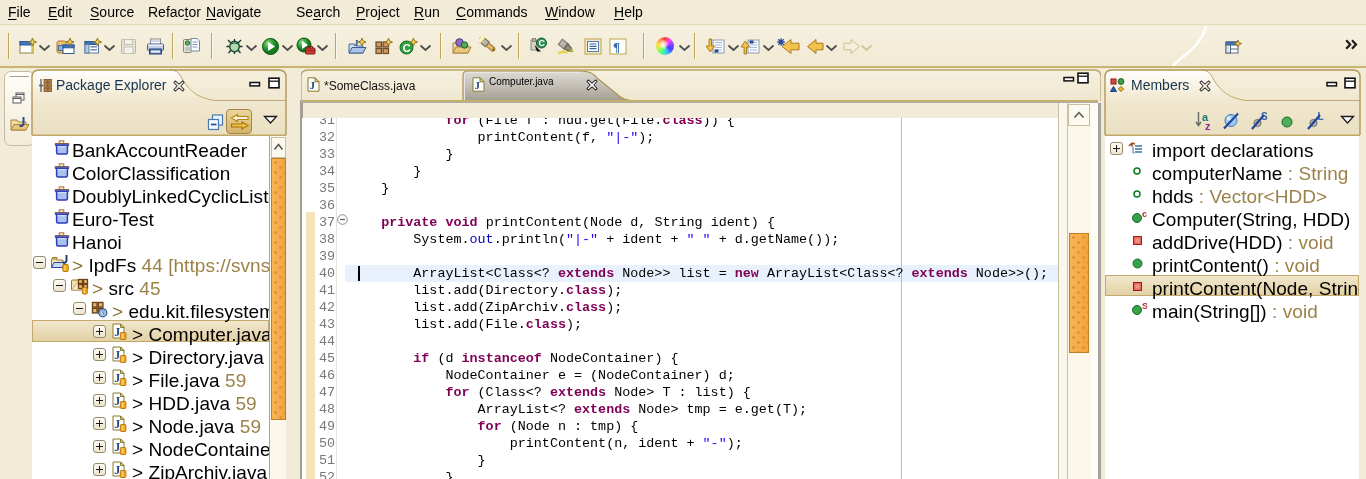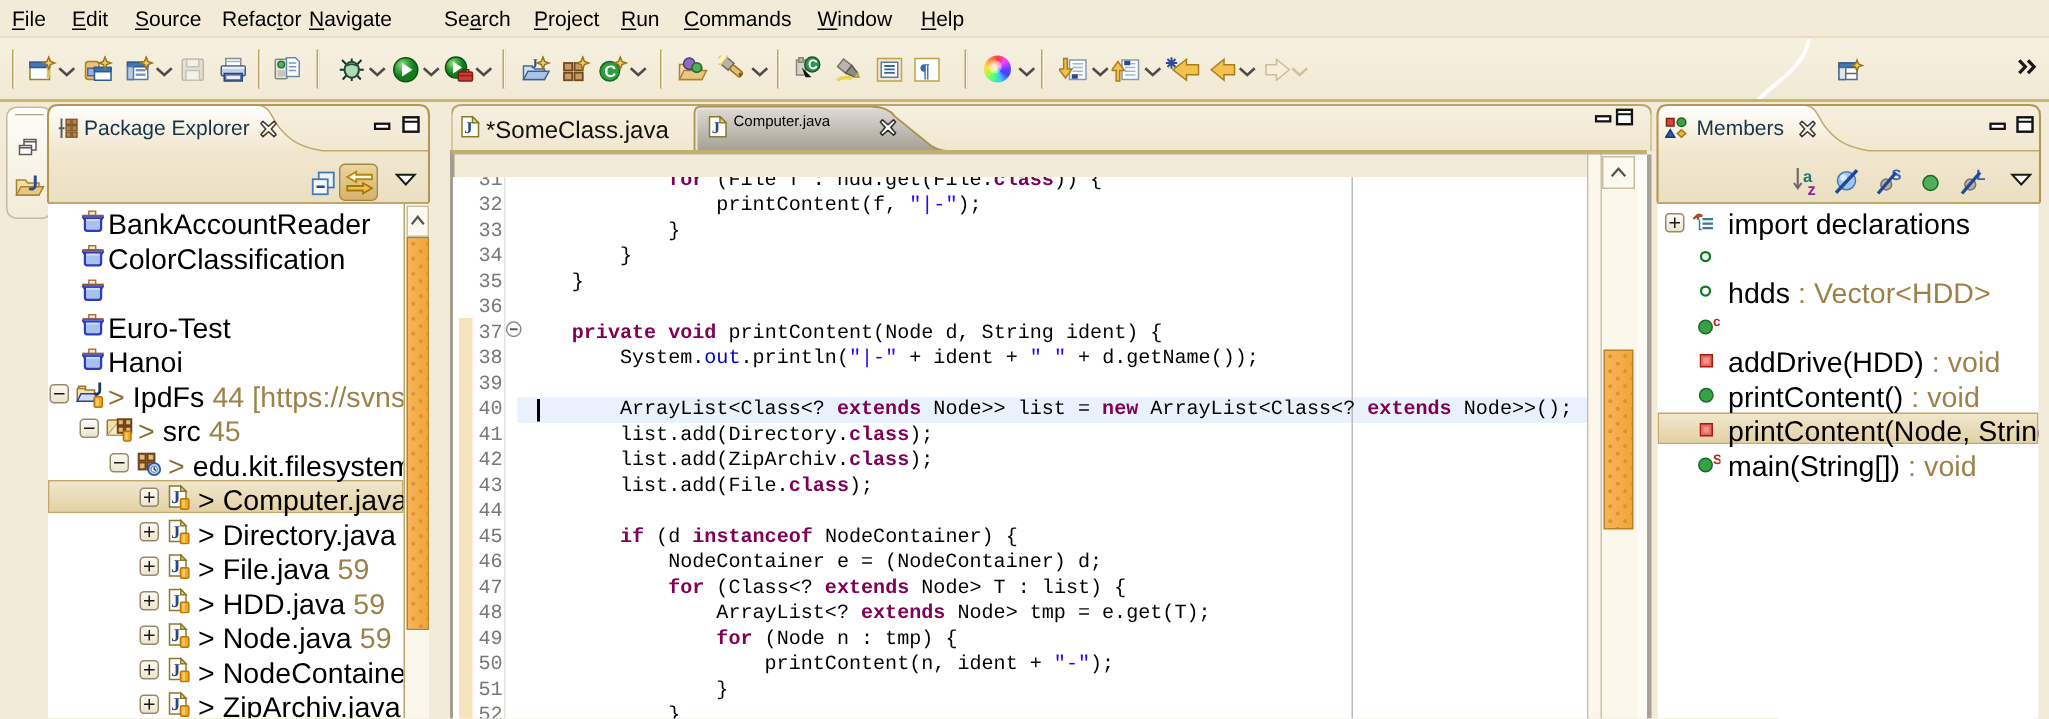--- a/index.html
+++ b/index.html
@@ -338,20 +338,21 @@
           <path d="M0.8 3.6 H15.2" stroke="#8a5a42" stroke-width="1"></path>
         </svg>
     <span class="trow" style="left:40px;top:27px">ColorClassification</span>
     <svg class="abs" style="left:22px;top:50px" width="16" height="16" viewBox="0 0 16 16">
           <rect x="5.2" y="0.8" width="4.6" height="3" fill="#f5e7c6" stroke="#a86a30" stroke-width="0.9"></rect>
           <path d="M1 4.8 L2 3.8 H14 L15 4.8 L14 6.2 H2 Z" fill="#5a6fd8" stroke="#2733a0" stroke-width="0.8"></path>
           <path d="M2.6 5.8 H13.4 V12.4 Q13.4 13.9 11.9 13.9 H4.1 Q2.6 13.9 2.6 12.4 Z" fill="#a9c1ee" stroke="#2d3bbd" stroke-width="1.5"></path>
           <path d="M3.4 6.6 H12.6" stroke="#cfdef7" stroke-width="1.3"></path>
           <path d="M0.8 3.6 H15.2" stroke="#8a5a42" stroke-width="1"></path>
         </svg>
+    <span class="trow" style="left:40px;top:50px">DoublyLinkedCyclicList</span>
     <svg class="abs" style="left:22px;top:73px" width="16" height="16" viewBox="0 0 16 16">
           <rect x="5.2" y="0.8" width="4.6" height="3" fill="#f5e7c6" stroke="#a86a30" stroke-width="0.9"></rect>
           <path d="M1 4.8 L2 3.8 H14 L15 4.8 L14 6.2 H2 Z" fill="#5a6fd8" stroke="#2733a0" stroke-width="0.8"></path>
           <path d="M2.6 5.8 H13.4 V12.4 Q13.4 13.9 11.9 13.9 H4.1 Q2.6 13.9 2.6 12.4 Z" fill="#a9c1ee" stroke="#2d3bbd" stroke-width="1.5"></path>
           <path d="M3.4 6.6 H12.6" stroke="#cfdef7" stroke-width="1.3"></path>
           <path d="M0.8 3.6 H15.2" stroke="#8a5a42" stroke-width="1"></path>
         </svg>
     <span class="trow" style="left:40px;top:73px">Euro-Test</span>
     <svg class="abs" style="left:22px;top:96px" width="16" height="16" viewBox="0 0 16 16">
           <rect x="5.2" y="0.8" width="4.6" height="3" fill="#f5e7c6" stroke="#a86a30" stroke-width="0.9"></rect>
@@ -488,21 +489,21 @@
     <path d="M162 32 V6 Q162 2 167 2 H280 Q291 2 296 9 L317 26 Q322 31 332 32 Z" fill="url(#acttab)"></path>
     <path d="M163.2 3.2 V32 M163 3.2 H280" stroke="#e8e6e1" stroke-width="1.6" fill="none"></path>
     <path d="M162 32 V6 Q162 2 167 2 H280 Q291 2 296 9 L317 26 Q322 31 332 32" fill="none" stroke="#af9253" stroke-width="1.2"></path>
     <path d="M0 32 V8 Q0 1 7 1 H793 Q800 1 800 8 V32" fill="none" stroke="#b8a56a" stroke-width="1.3"></path>
   </svg>
   <svg class="abs" style="left:6px;top:8px" width="13" height="15" viewBox="0 0 13 15">
         <path d="M1 0.8 H8 L12 4.8 V14.2 H1 Z" fill="#fdfdfa" stroke="#8a7a2e"></path>
         <path d="M8 0.8 V4.8 H12 Z" fill="#e8d9a0" stroke="#8a7a2e"></path>
         <text x="2.5" y="11.5" font-family="Liberation Serif" font-size="11" font-weight="bold" fill="#28487e">J</text>
       </svg>
-  <span class="abs" style="left:23px;top:10px;font-size:16px;color:#111;">*SomeClass.java</span>
+  <span class="abs" style="left:23px;top:10px;font-size:12px;color:#111;">*SomeClass.java</span>
   <svg class="abs" style="left:171px;top:8px" width="13" height="15" viewBox="0 0 13 15">
         <path d="M1 0.8 H8 L12 4.8 V14.2 H1 Z" fill="#fdfdfa" stroke="#8a7a2e"></path>
         <path d="M8 0.8 V4.8 H12 Z" fill="#e8d9a0" stroke="#8a7a2e"></path>
         <text x="2.5" y="11.5" font-family="Liberation Serif" font-size="11" font-weight="bold" fill="#28487e">J</text>
       </svg>
   <span class="abs" style="left:188px;top:7px;font-size:10px;color:#000;">Computer.java</span>
   <svg class="abs" style="left:285px;top:10px" width="12" height="12" viewBox="0 0 13 13">
     <path d="M2.5 1 L6.5 4.5 L10.5 1 L12 2.5 L8.5 6.5 L12 10.5 L10.5 12 L6.5 8.5 L2.5 12 L1 10.5 L4.5 6.5 L1 2.5 Z" fill="#ffffff" stroke="#2a2a2a" stroke-width="1.1" stroke-linejoin="round"></path>
   </svg>
   <svg class="abs" style="left:762px;top:3px" width="12" height="12">
@@ -640,28 +641,30 @@
     <div class="exp plus" style="left:5px;top:6px"></div>
     <svg class="abs" style="left:23px;top:4px" width="16" height="16" viewBox="0 0 16 16">
       <path d="M4 3 L1 6 M4 3 L4 6.5 M4 3 L7 4" stroke="#a04a28" stroke-width="1.6" fill="none"></path>
       <path d="M7 6 H14 M7 9 H14 M7 12 H14" stroke="#3a7a9a" stroke-width="1.5"></path>
       <path d="M5 6.5 V13 H6.5" stroke="#3a7a9a" stroke-width="1" fill="none"></path>
     </svg>
     <span class="trow" style="left:47px;top:4px">import declarations</span>
     <svg class="abs" style="left:27px;top:30px" width="10" height="10">
           <circle cx="5" cy="5" r="3" fill="#ffffff" stroke="#0a7a1e" stroke-width="1.5"></circle>
         </svg>
+    <span class="trow" style="left:47px;top:27px">computerName<span class="dec"> : String</span></span>
     <svg class="abs" style="left:27px;top:53px" width="10" height="10">
           <circle cx="5" cy="5" r="3" fill="#ffffff" stroke="#0a7a1e" stroke-width="1.5"></circle>
         </svg>
     <span class="trow" style="left:47px;top:50px">hdds<span class="dec"> : Vector&lt;HDD&gt;</span></span>
     <svg class="abs" style="left:26px;top:74px" width="16" height="14">
           <circle cx="6" cy="8" r="4.5" fill="#37a147" stroke="#196a28"></circle>
           <text x="11" y="7" font-family="Liberation Sans" font-size="9" font-weight="bold" fill="#b02a2a">c</text>
         </svg>
+    <span class="trow" style="left:47px;top:73px">Computer(String, HDD)</span>
     <svg class="abs" style="left:28px;top:100px" width="10" height="10">
           <rect x="0.5" y="0.5" width="8" height="8" fill="#e86a5e" stroke="#a01c10"></rect>
           <rect x="2.5" y="2.5" width="4" height="4" fill="#f0938a"></rect>
         </svg>
     <span class="trow" style="left:47px;top:96px">addDrive(HDD)<span class="dec"> : void</span></span>
     <svg class="abs" style="left:27px;top:122px" width="11" height="11">
           <circle cx="5.5" cy="5.5" r="4.5" fill="#37a147" stroke="#196a28"></circle>
         </svg>
     <span class="trow" style="left:47px;top:119px">printContent()<span class="dec"> : void</span></span>
     <svg class="abs" style="left:28px;top:146px" width="10" height="10">

